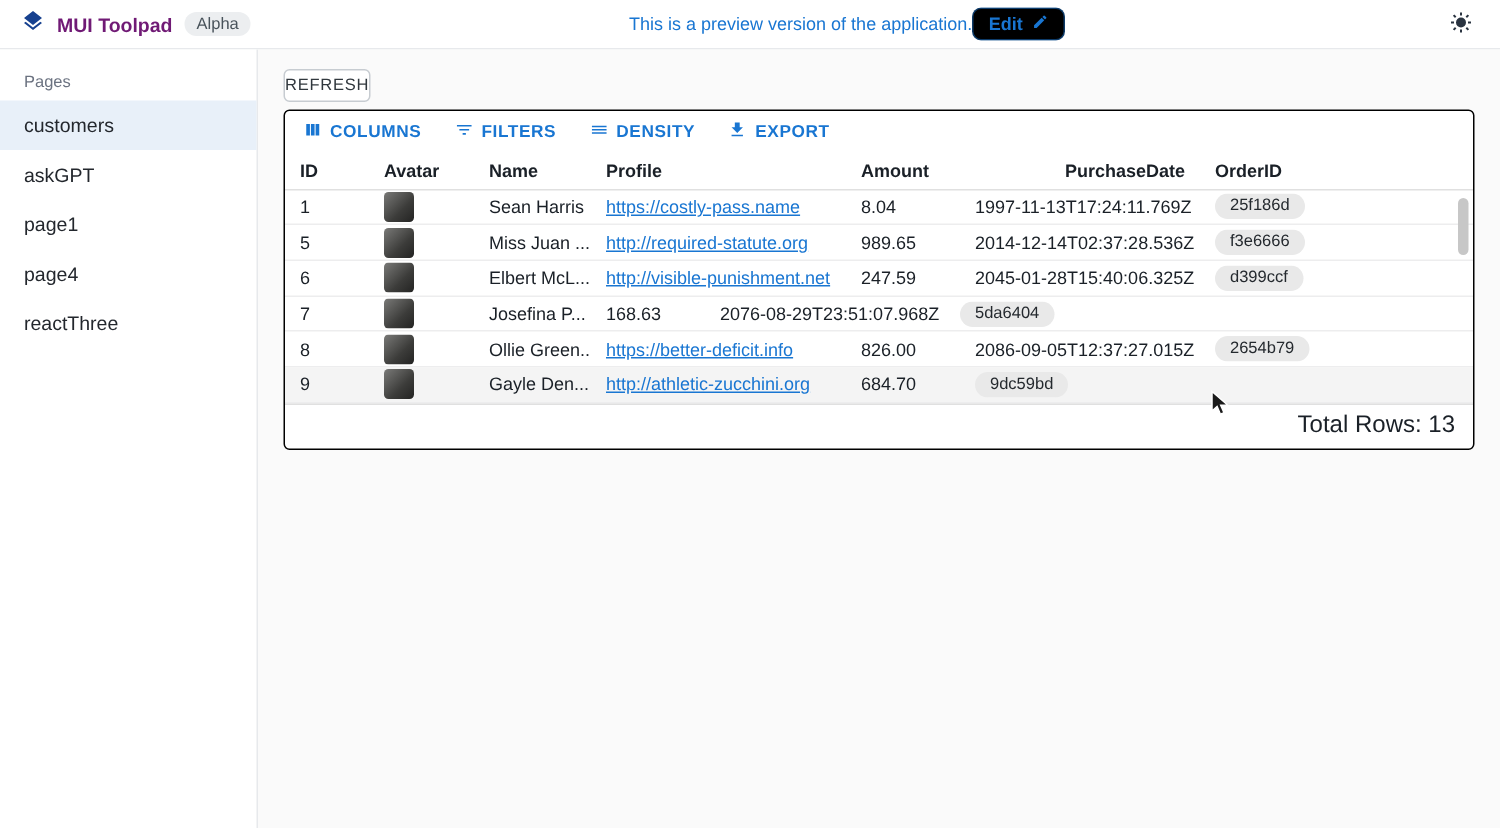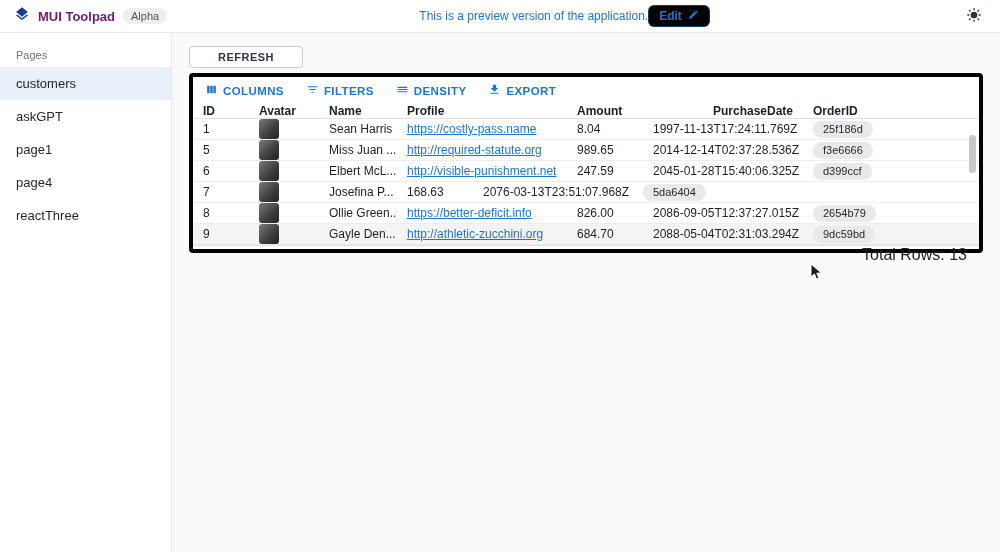--- a/index.html
+++ b/index.html
@@ -25,27 +25,27 @@
   
   .layout { flex: 1; display: flex; min-height: 0; }
   .sidebar { width: 172px; flex: 0 0 172px; border-right: 1px solid #e7e9ec; background: #fff;
              padding-top: 6px; }
   .sidebar-section-label { font-size: 11px; color: #6b7280; padding: 10px 16px 6px 16px; }
   .sidebar-item { height: 33px; display: flex; align-items: center; padding: 0 16px;
                   font-size: 13px; color: #23272d; cursor: pointer; }
   .sidebar-item.selected { background: #e8f0f9; }
 
   .content { flex: 1; background: #fafafa; padding: 13px 17px 0 17px; min-width: 0; }
-  .refresh-button { font-size: 11px; font-weight: 700; letter-spacing: 0.5px; color: #30373d;
+  .refresh-button { font-size: 11px; font-weight: 400; letter-spacing: 0.5px; color: #30373d;
                     background: #fff; border: 1px solid #c7ccd1; border-radius: 4px;
-                    padding: 4px 28px; cursor: pointer; }
+                    padding: 4px 0; cursor: pointer; }
 
   
-  .grid { position: relative; margin-top: 5px; background: #fff; border: 4px solid #000000;
-          border-radius: 4px; height: 180px; display: flex; flex-direction: column; font-size: 12px; }
+  .grid { position: relative; margin-top: 5px; background: #fff; border: 1px solid #000000;
+          border-radius: 4px; height: 227px; display: flex; flex-direction: column; font-size: 12px; }
   .grid-toolbar { display: flex; align-items: center; gap: 22px; padding: 6px 12px; height: 28px; }
   .toolbar-button { display: inline-flex; align-items: center; gap: 5px; background: none; border: none;
                     color: var(--accent, #1976d2); font-size: 11.5px; font-weight: 600;
                     letter-spacing: 0.4px; cursor: pointer; font-family: inherit; }
   .toolbar-button svg { flex: 0 0 auto; }
 
   .grid-header { display: flex; height: 26px; align-items: center; border-bottom: 1px solid #e0e0e0;
                  font-weight: 700; font-size: 12px; color: #1a2027; }
   .grid-row { display: flex; height: 25px; align-items: center; border-bottom: 1px solid #ededee;
               cursor: pointer; }
@@ -211,41 +211,40 @@
           <div class="cell col-amount">247.59</div>
           <div class="cell col-date">2045-01-28T15:40:06.325Z</div>
           <div class="cell col-order"><span class="chip">d399ccf</span></div>
         </div>
 
         <div class="grid-row">
           <div class="cell col-id">7</div>
           <div class="cell col-avatar"><span class="avatar"></span></div>
           <div class="cell col-name">Josefina P...</div>
           <div class="cell col-amount">168.63</div>
-          <div class="cell col-date">2076-03-13T23:51:07.968Z</div>
+          <div class="cell col-date">2076-08-29T23:51:07.968Z</div>
           <div class="cell col-order"><span class="chip">5da6404</span></div>
         </div>
 
         <div class="grid-row">
           <div class="cell col-id">8</div>
           <div class="cell col-avatar"><span class="avatar"></span></div>
           <div class="cell col-name">Ollie Green...</div>
           <div class="cell col-profile"><a class="link">https://better-deficit.info</a></div>
           <div class="cell col-amount">826.00</div>
           <div class="cell col-date">2086-09-05T12:37:27.015Z</div>
           <div class="cell col-order"><span class="chip">2654b79</span></div>
         </div>
 
         <div class="grid-row hovered">
           <div class="cell col-id">9</div>
           <div class="cell col-avatar"><span class="avatar"></span></div>
           <div class="cell col-name">Gayle Den...</div>
           <div class="cell col-profile"><a class="link">http://athletic-zucchini.org</a></div>
           <div class="cell col-amount">684.70</div>
-          <div class="cell col-date">2088-05-04T02:31:03.294Z</div>
           <div class="cell col-order"><span class="chip">9dc59bd</span></div>
         </div>
 
         <div class="grid-filler"></div>
 
         <div class="grid-footer">
           <span>Total Rows: 13</span>
         </div>
 
         <div class="v-scrollbar-thumb"></div>

